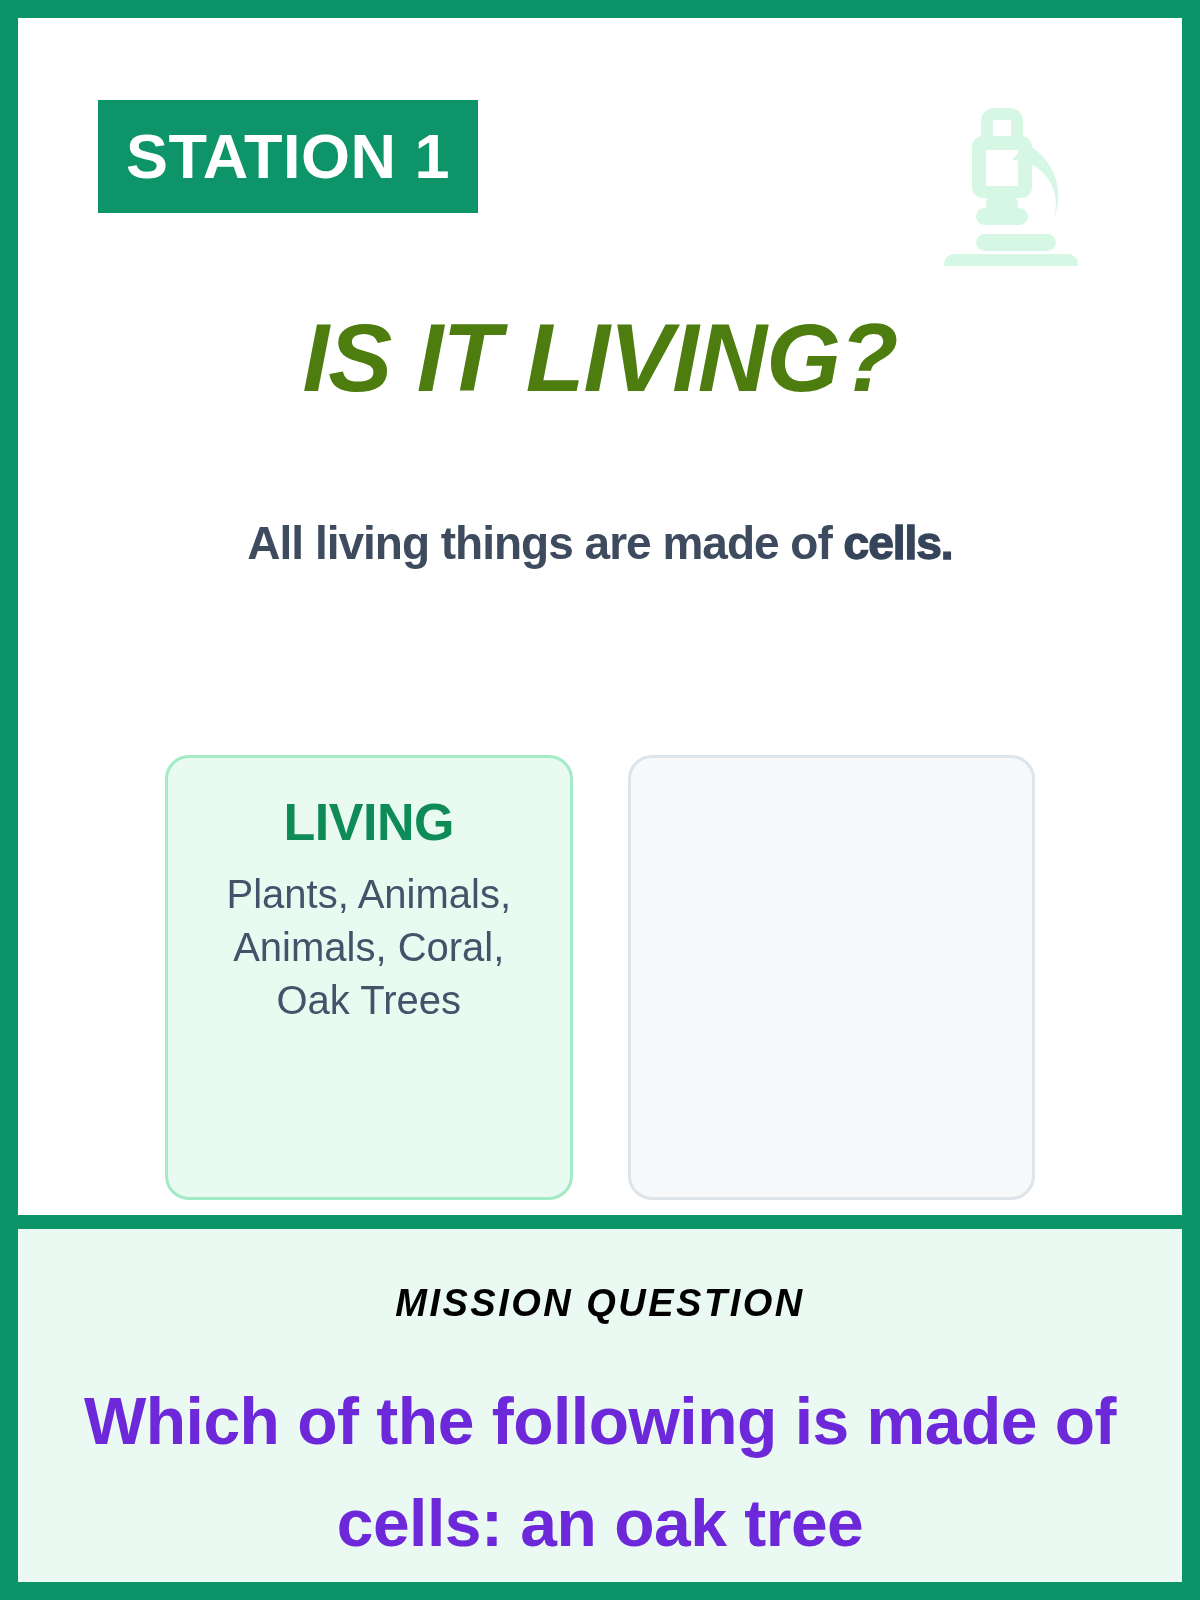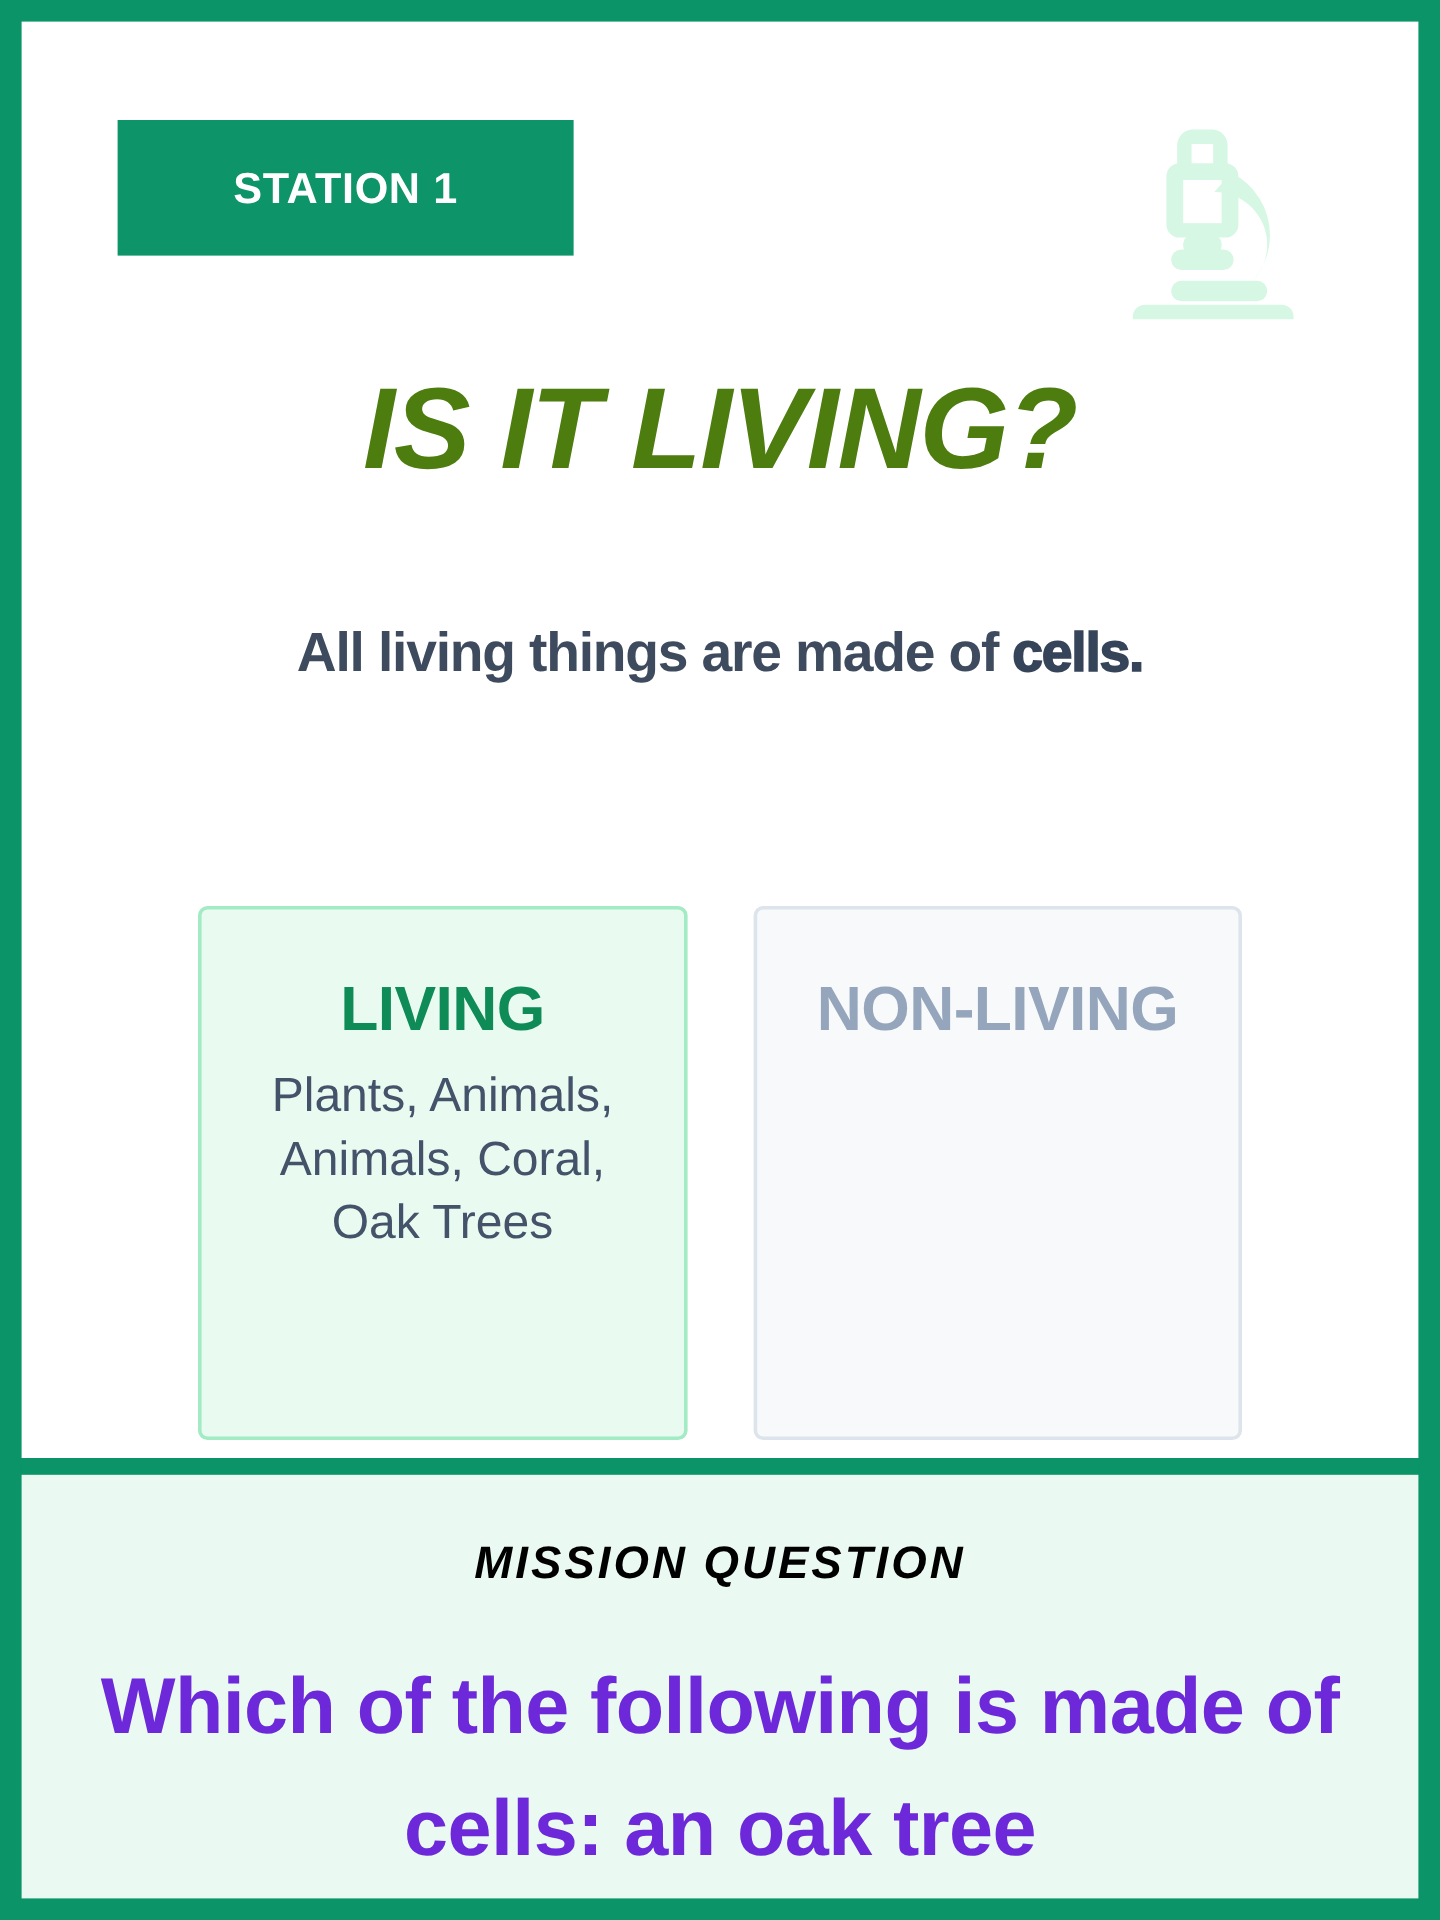--- a/index.html
+++ b/index.html
@@ -41,21 +41,21 @@
     top: 82px;
     width: 380px;
     height: 113px;
     background: #0D9468;
     display: flex;
     align-items: center;
     justify-content: center;
   }
   .station-badge-label {
     color: #ffffff;
-    font-size: 36px;
+    font-size: 63px;
     font-weight: bold;
     letter-spacing: 0.5px;
     line-height: 1;
     white-space: nowrap;
   }
 
   .microscope-icon {
     position: absolute;
     right: 98px;
     top: 88px;
@@ -101,23 +101,23 @@
     position: absolute;
     left: 147px;
     right: 147px;
     top: 737px;
     height: 445px;
     display: flex;
     gap: 55px;
   }
   .category-card {
     flex: 1 1 0;
-    border-radius: 8px;
-    box-sizing: border-box;
-    padding: 56px 18px 20px;
+    border-radius: 24px;
+    box-sizing: border-box;
+    padding: 37px 18px 20px;
     text-align: center;
   }
   .category-card.living {
     background: #E9FBF0;
     border: 3px solid #A2EBC4;
   }
   .category-card.nonliving {
     background: #F7F9FB;
     border: 3px solid #DEE4EC;
   }
@@ -206,21 +206,20 @@
     </div>
 
     <div class="category-row">
 
       <div class="category-card living">
         <div class="category-title">LIVING</div>
         <div class="category-items">Plants, Animals, Animals, Coral, Oak Trees</div>
       </div>
 
       <div class="category-card nonliving">
-        <div class="category-title">NON-LIVING</div>
       </div>
 
     </div>
   </div>
 
   <div class="divider"></div>
 
   <div class="panel-bottom">
     <div class="mission-label">MISSION QUESTION</div>
     <div class="mission-question">Which of the following is made of cells: an oak tree</div>

